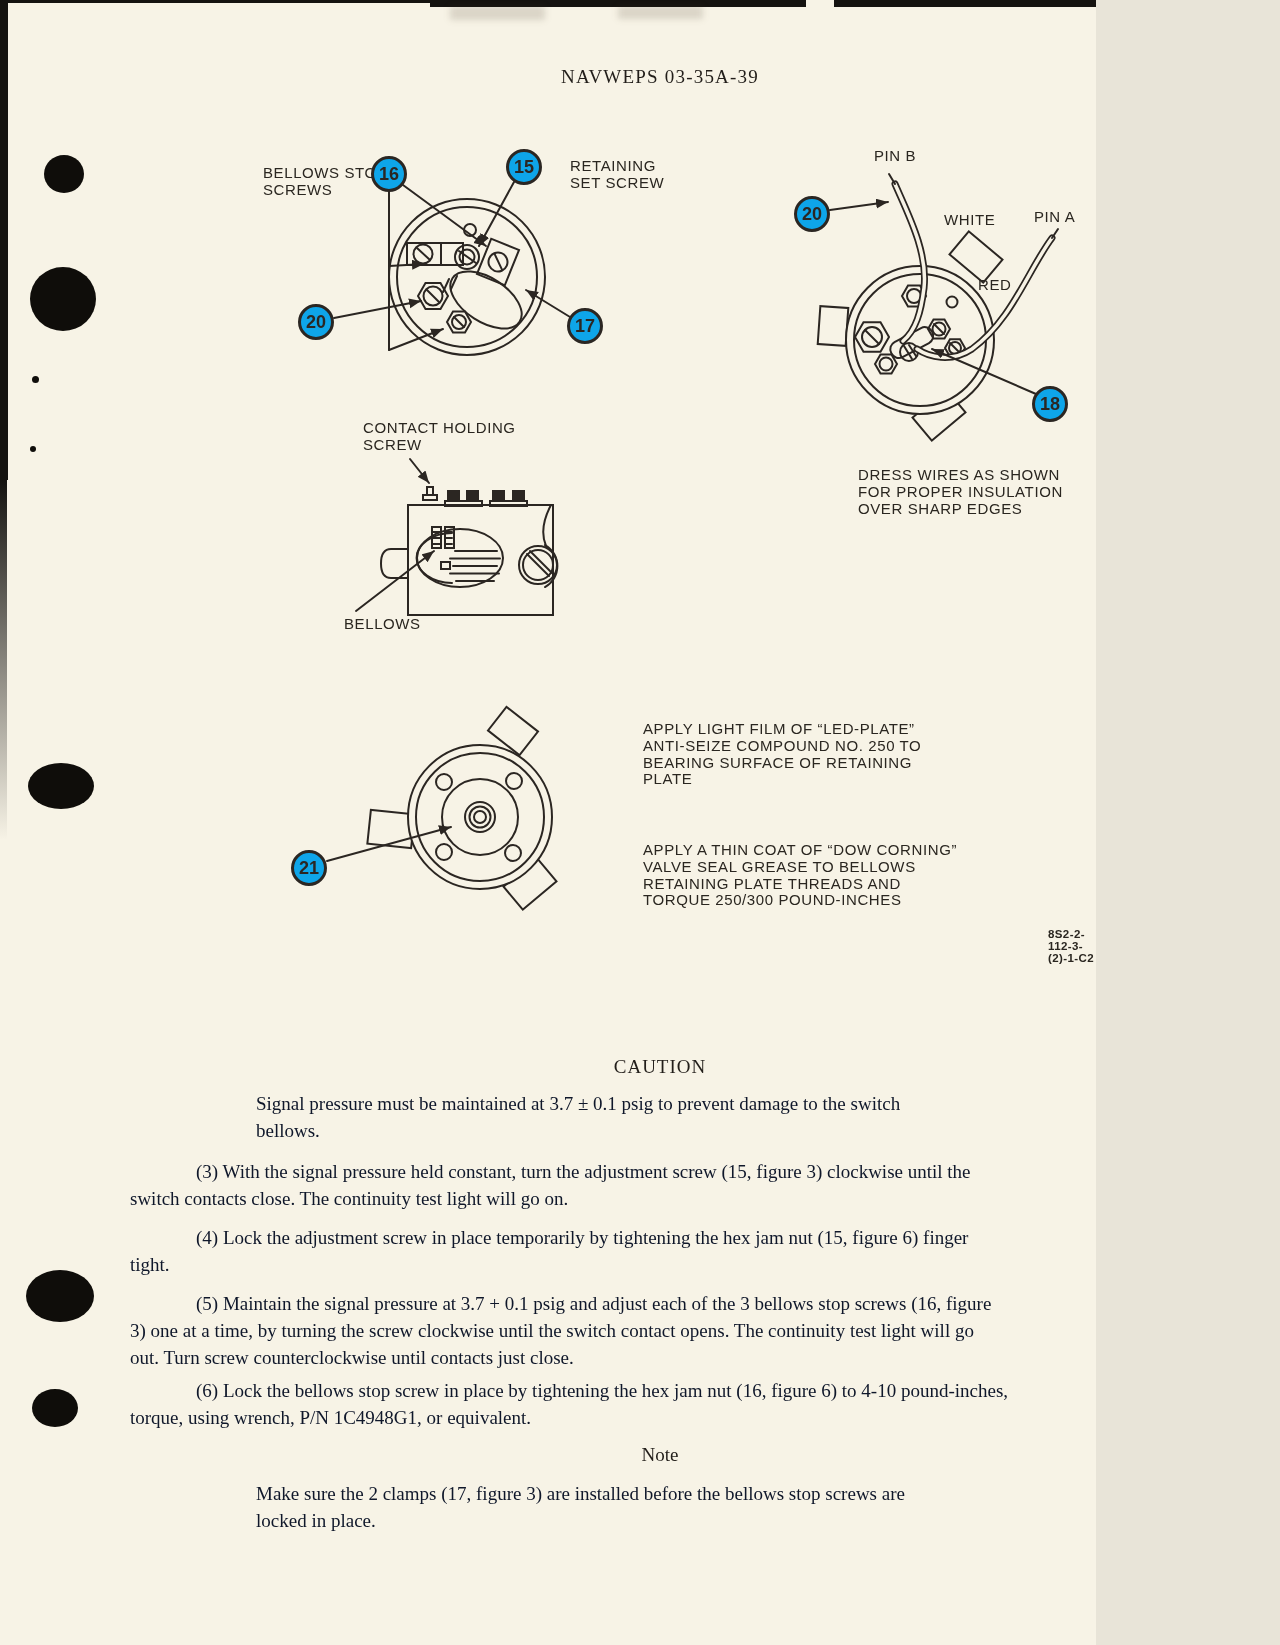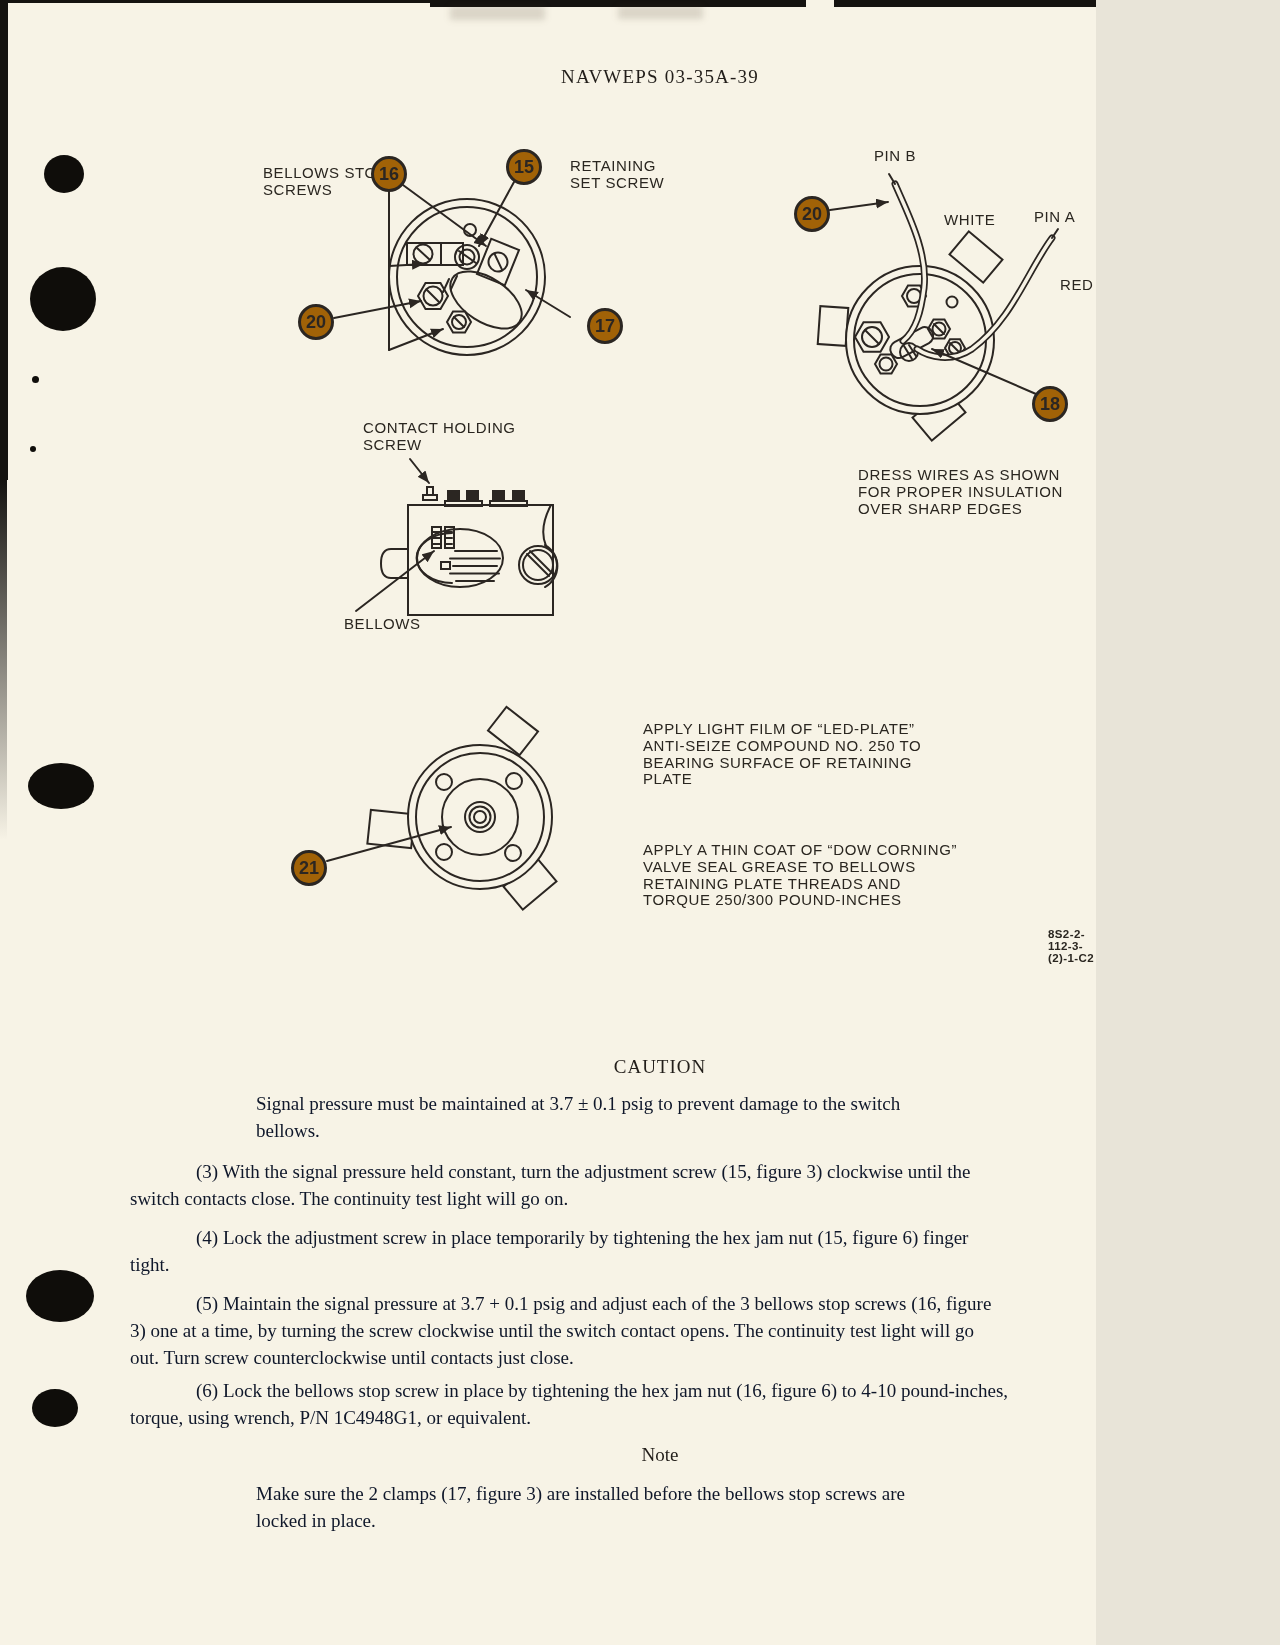--- a/index.html
+++ b/index.html
@@ -4,21 +4,21 @@
 <style>
   * { margin:0; padding:0; box-sizing:border-box; }
   html,body { width:1280px; height:1645px; }
   body { background:#e8e4d8; font-family:"Liberation Serif", serif; }
   .page { position:relative; width:1096px; height:1645px; background:#f7f3e6; color:#221e1a; overflow:hidden; }
   .abs { position:absolute; }
   svg.art { position:absolute; left:0; top:0; }
   .lbl { position:absolute; font-family:"Liberation Sans", sans-serif; font-size:15px; line-height:1.12;
          letter-spacing:0.6px; white-space:pre-line; color:#2a2620; }
   .callout { position:absolute; width:36px; height:36px; border:3px solid #2b2622; border-radius:50%;
-             background:#a16207; display:flex; align-items:center; justify-content:center;
+             background:#0ea5e9; display:flex; align-items:center; justify-content:center;
              font-family:"Liberation Sans", sans-serif; font-weight:bold; font-size:18px; color:#2b2622; }
   .serif-center { position:absolute; left:130px; width:1060px; text-align:center; font-size:19px; color:#221e1a; }
   .body-text { position:absolute; left:130px; width:1045px; font-size:19px; line-height:27px;
                white-space:pre-line; color:#0f172a; }
   .para { text-indent:66px; }
   .inset { left:256px; width:900px; }
   .dot { position:absolute; background:#0f0d0a; border-radius:50%; }
   .edge { position:absolute; background:#151310; }
   .ref-num { position:absolute; font-family:"Liberation Sans", sans-serif; font-size:11.5px;
              letter-spacing:0.4px; color:#2a2620; font-weight:bold; }
@@ -223,41 +223,41 @@
     </g>
   </svg>
 
   <div class="lbl" style="left:263px;top:165px;">BELLOWS STOP
 SCREWS</div>
   <div class="lbl" style="left:570px;top:158px;">RETAINING
 SET SCREW</div>
   <div class="lbl" style="left:874px;top:148px;">PIN B</div>
   <div class="lbl" style="left:944px;top:212px;">WHITE</div>
   <div class="lbl" style="left:1034px;top:209px;">PIN A</div>
-  <div class="lbl" style="left:1060px;top:277px;">RED</div>
+  <div class="lbl" style="left:978px;top:277px;">RED</div>
   <div class="lbl" style="left:858px;top:467px;">DRESS WIRES AS SHOWN
 FOR PROPER INSULATION
 OVER SHARP EDGES</div>
   <div class="lbl" style="left:363px;top:420px;">CONTACT HOLDING
 SCREW</div>
   <div class="lbl" style="left:344px;top:616px;">BELLOWS</div>
   <div class="lbl" style="left:643px;top:721px;">APPLY LIGHT FILM OF “LED-PLATE”
 ANTI-SEIZE COMPOUND NO. 250 TO
 BEARING SURFACE OF RETAINING
 PLATE</div>
   <div class="lbl" style="left:643px;top:842px;">APPLY A THIN COAT OF “DOW CORNING”
 VALVE SEAL GREASE TO BELLOWS
 RETAINING PLATE THREADS AND
 TORQUE 250/300 POUND-INCHES</div>
   <div class="ref-num" style="left:1048px;top:928px;">8S2-2-112-3-(2)-1-C2</div>
 
   <div class="callout" style="left:371px;top:156px;">16</div>
   <div class="callout" style="left:506px;top:149px;">15</div>
   <div class="callout" style="left:298px;top:304px;">20</div>
-  <div class="callout" style="left:567px;top:308px;margin-left:20px;">17</div>
+  <div class="callout" style="left:567px;top:308px;">17</div>
   <div class="callout" style="left:794px;top:196px;">20</div>
   <div class="callout" style="left:1032px;top:386px;">18</div>
   <div class="callout" style="left:291px;top:850px;">21</div>
 
   <div class="serif-center cap-head" style="top:1056px;">CAUTION</div>
   <div class="body-text inset" style="top:1090px;">Signal pressure must be maintained at 3.7 ± 0.1 psig to prevent damage to the switch
 bellows.</div>
   <div class="body-text para" style="top:1158px;">(3)  With the signal pressure held constant, turn the adjustment screw (15, figure 3) clockwise until the
 switch contacts close.  The continuity test light will go on.</div>
   <div class="body-text para" style="top:1224px;">(4)  Lock the adjustment screw in place temporarily by tightening the hex jam nut (15, figure 6) finger

